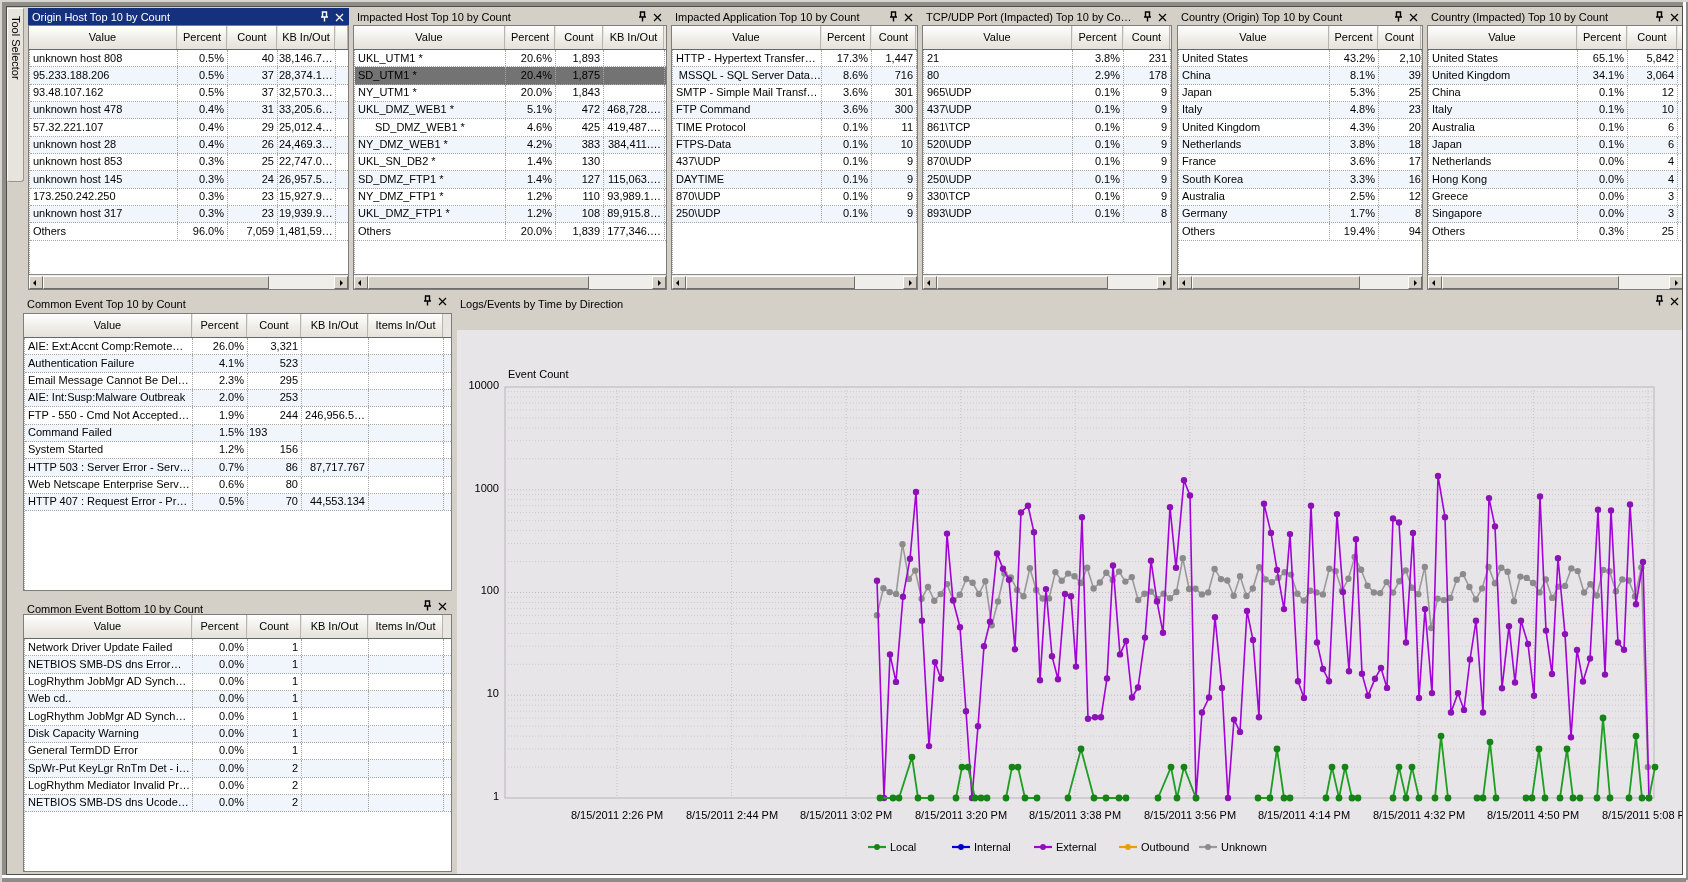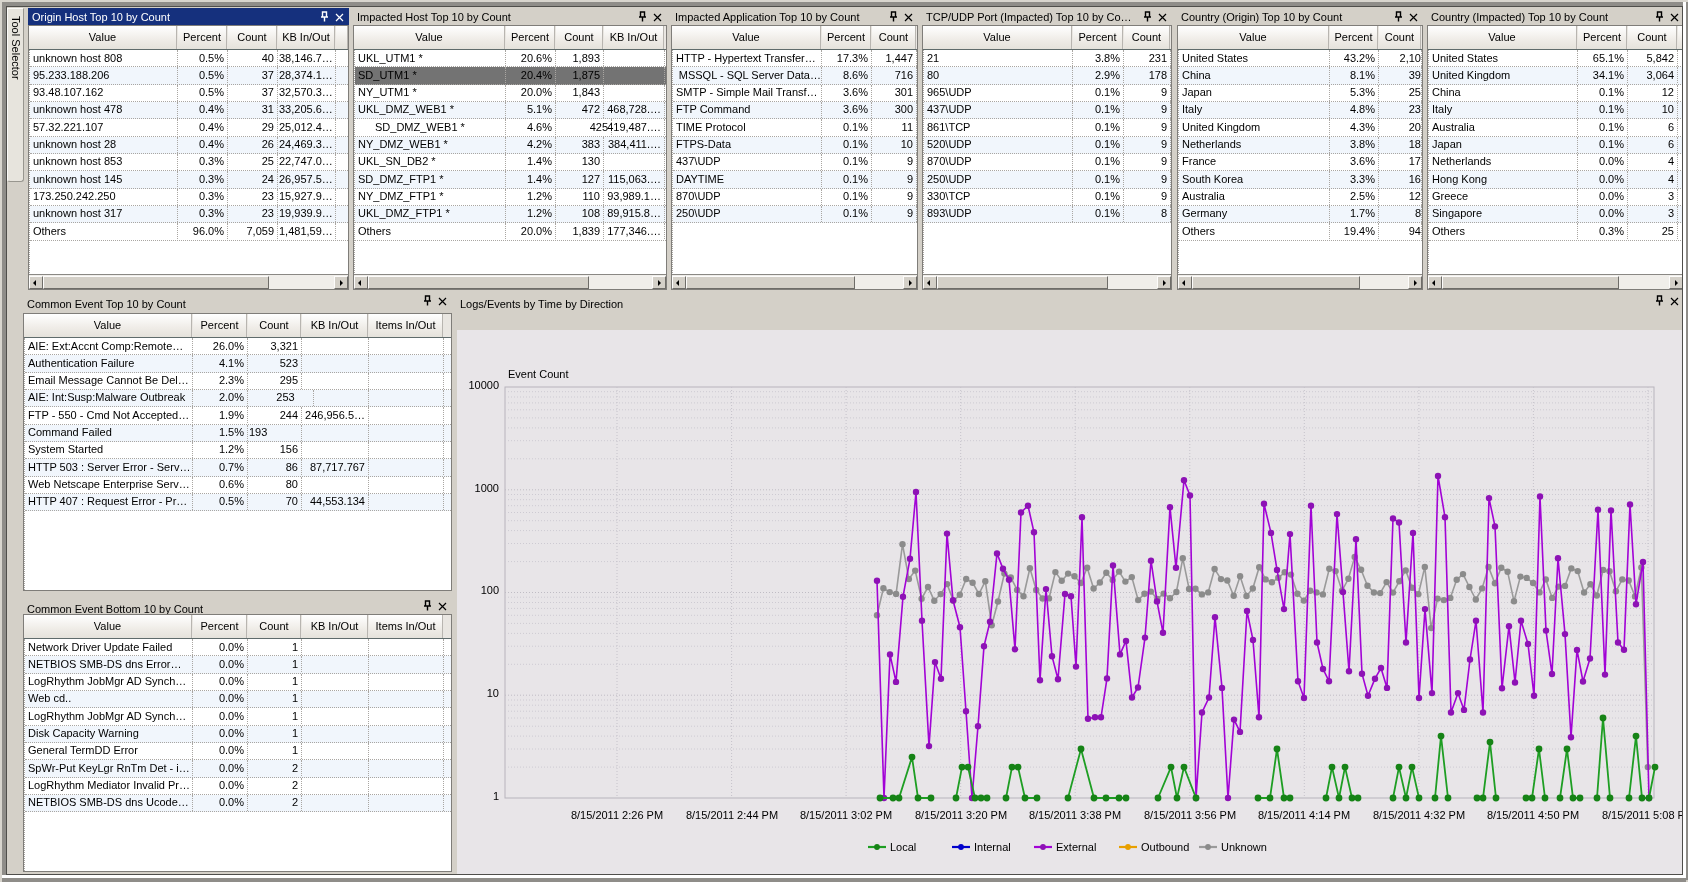--- a/index.html
+++ b/index.html
@@ -172,21 +172,21 @@
         </div>
         <div class="trow" style="top:51.99px;background:#f1f6fc">
           <div class="cell" style="left:0px;width:151px;text-align:left;padding-left:3px">UKL_DMZ_WEB1 *</div>
           <div class="cell" style="left:152px;width:49px;text-align:right;padding-right:3px">5.1%</div>
           <div class="cell" style="left:202px;width:47px;text-align:right;padding-right:3px">472</div>
           <div class="cell" style="left:250px;width:60px;text-align:right;padding-right:3px">468,728.…</div>
         </div>
         <div class="trow" style="top:69.32px;background:#ffffff">
           <div class="cell" style="left:0px;width:151px;text-align:left;padding-left:20px">SD_DMZ_WEB1 *</div>
           <div class="cell" style="left:152px;width:49px;text-align:right;padding-right:3px">4.6%</div>
-          <div class="cell" style="left:210px;width:47px;text-align:right;padding-right:3px">425</div>
+          <div class="cell" style="left:202px;width:47px;text-align:right;padding-right:3px">425</div>
           <div class="cell" style="left:250px;width:60px;text-align:right;padding-right:3px">419,487.…</div>
         </div>
         <div class="trow" style="top:86.65px;background:#f1f6fc">
           <div class="cell" style="left:0px;width:151px;text-align:left;padding-left:3px">NY_DMZ_WEB1 *</div>
           <div class="cell" style="left:152px;width:49px;text-align:right;padding-right:3px">4.2%</div>
           <div class="cell" style="left:202px;width:47px;text-align:right;padding-right:3px">383</div>
           <div class="cell" style="left:250px;width:60px;text-align:right;padding-right:3px">384,411.…</div>
         </div>
         <div class="trow" style="top:103.98px;background:#ffffff">
           <div class="cell" style="left:0px;width:151px;text-align:left;padding-left:3px">UKL_SN_DB2 *</div>
@@ -573,21 +573,21 @@
         <div class="trow" style="top:34.66px;background:#ffffff">
           <div class="cell" style="left:0px;width:168px;text-align:left;padding-left:3px">Email Message Cannot Be Del…</div>
           <div class="cell" style="left:169px;width:54px;text-align:right;padding-right:3px">2.3%</div>
           <div class="cell" style="left:224px;width:53px;text-align:right;padding-right:3px">295</div>
           <div class="cell" style="left:278px;width:66px;text-align:right;padding-right:3px"></div>
           <div class="cell" style="left:345px;width:74px;text-align:right;padding-right:3px"></div>
         </div>
         <div class="trow" style="top:51.99px;background:#f1f6fc">
           <div class="cell" style="left:0px;width:168px;text-align:left;padding-left:3px">AIE: Int:Susp:Malware Outbreak</div>
           <div class="cell" style="left:169px;width:54px;text-align:right;padding-right:3px">2.0%</div>
-          <div class="cell" style="left:236px;width:53px;text-align:center;padding-right:3px">253</div>
+          <div class="cell" style="left:224px;width:53px;text-align:right;padding-right:3px">253</div>
           <div class="cell" style="left:278px;width:66px;text-align:right;padding-right:3px"></div>
           <div class="cell" style="left:345px;width:74px;text-align:right;padding-right:3px"></div>
         </div>
         <div class="trow" style="top:69.32px;background:#ffffff">
           <div class="cell" style="left:0px;width:168px;text-align:left;padding-left:3px">FTP - 550 - Cmd Not Accepted…</div>
           <div class="cell" style="left:169px;width:54px;text-align:right;padding-right:3px">1.9%</div>
           <div class="cell" style="left:224px;width:53px;text-align:right;padding-right:3px">244</div>
           <div class="cell" style="left:278px;width:66px;text-align:right;padding-right:3px">246,956.5…</div>
           <div class="cell" style="left:345px;width:74px;text-align:right;padding-right:3px"></div>
         </div>

